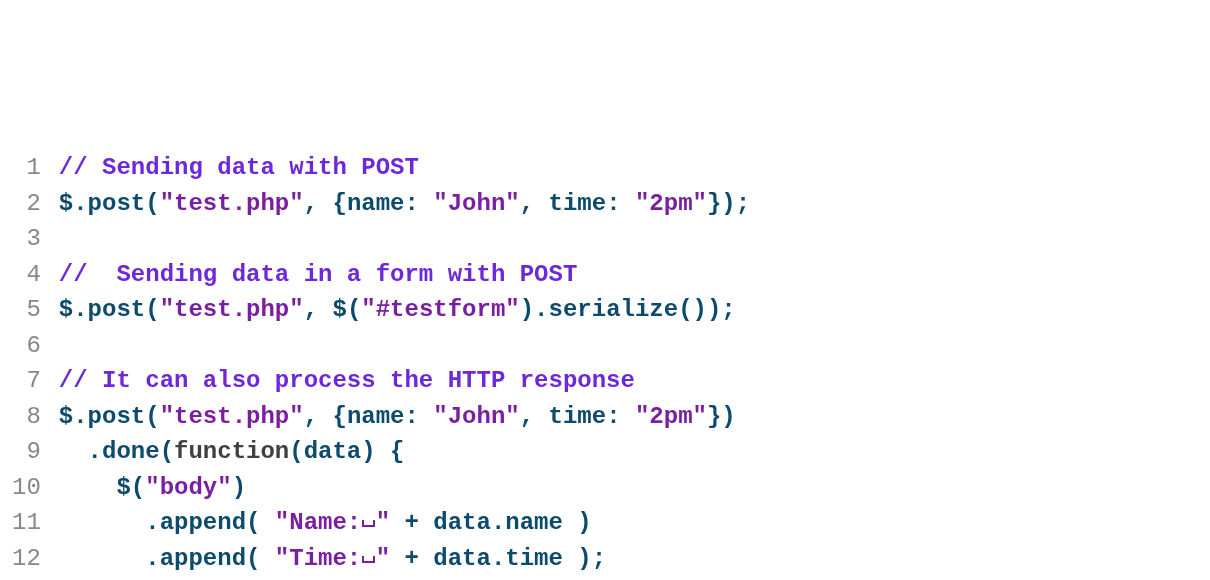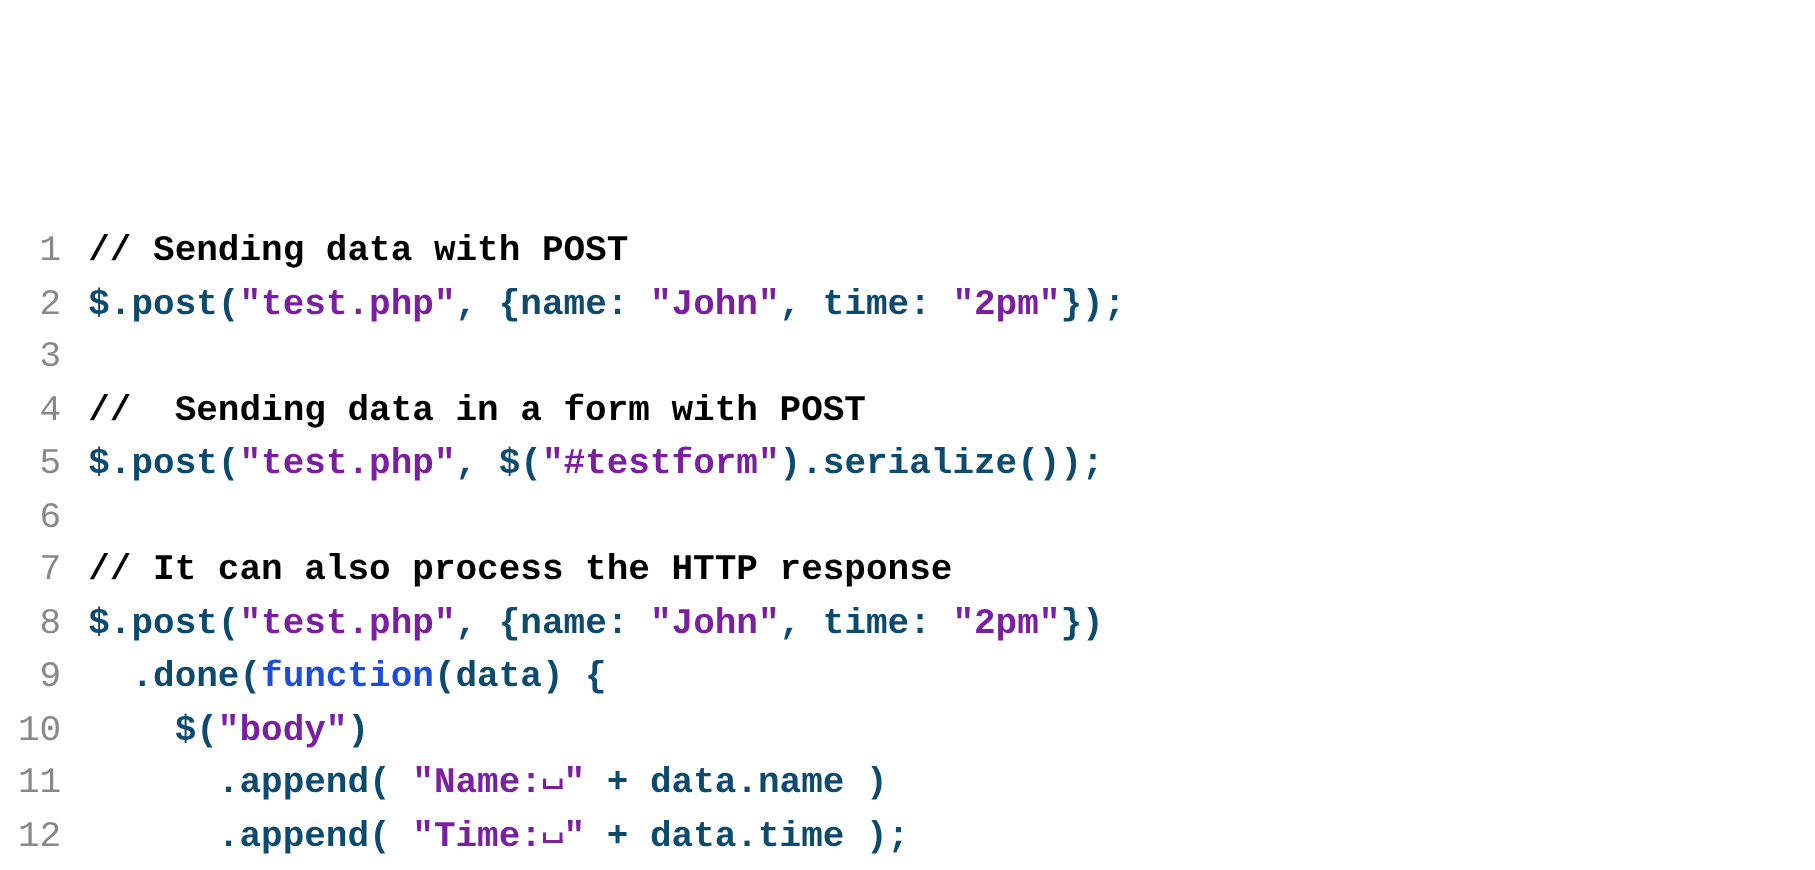--- a/index.html
+++ b/index.html
@@ -17,23 +17,23 @@
   .lineno {
     display: table-cell;
     text-align: right;
     color: #888888;
     padding-right: 18px;
     user-select: none;
     font-weight: normal;
   }
   .line-content { display: table-cell; }
   .tok { white-space: pre; }
-  .c-comment { color: #000000; }
+  .c-comment { color: #6d28d9; }
   .c-string  { color: #7b1fa2; }
-  .c-keyword { color: #1d4ed8; }
+  .c-keyword { color: #404040; }
   .c-default { color: #0c4a6e; }
   .vis-space {
     display: inline-block;
     width: 0.6em;
     position: relative;
     vertical-align: baseline;
   }
   .vis-space::after {
     content: "";
     position: absolute;

